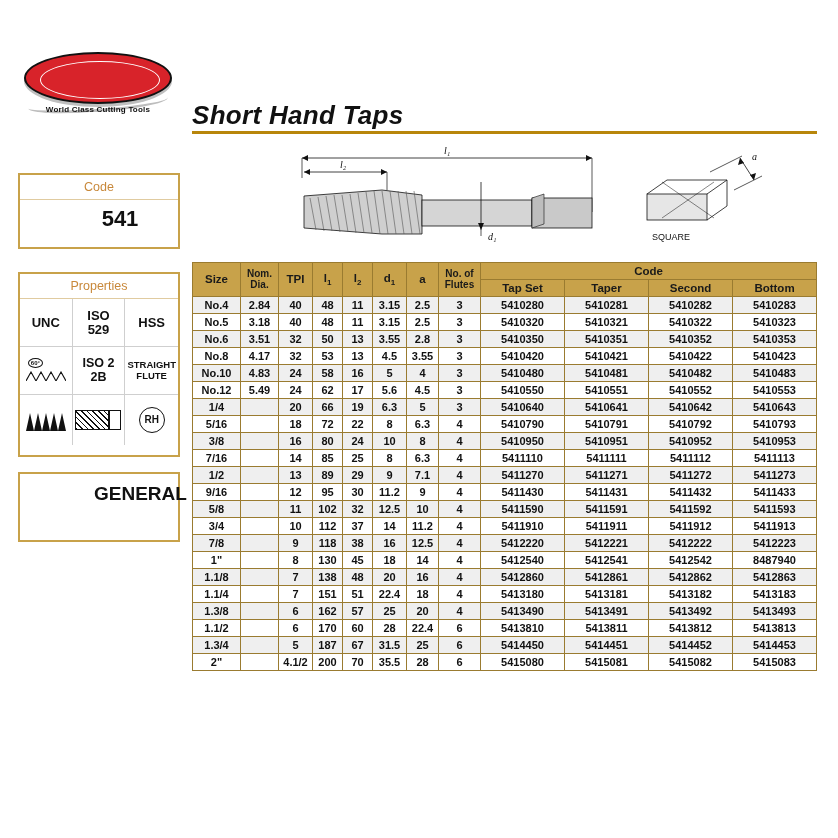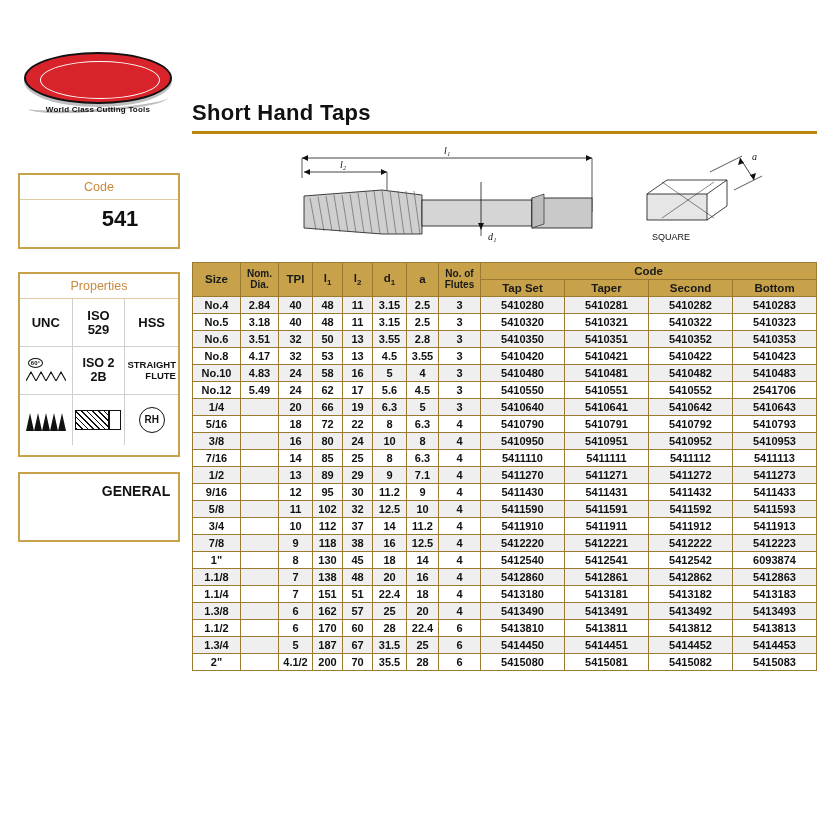--- a/index.html
+++ b/index.html
@@ -50,22 +50,23 @@
   .logo-swoosh {
     position:absolute; left:10px; top:46px; width:140px; height:18px;
     border-bottom:3px solid #bdbdbd;
     border-radius:0 0 60% 40%;
     transform: rotate(-3deg);
   }
 
   
   #title {
     position:absolute; left:192px; top:100px;
-    font-size:22px; font-weight:bold; color:#111;
+    font-size:26px; font-weight:bold; color:#111;
     letter-spacing:0.3px;
+    font-style:italic;
   }
   #title-rule {
     position:absolute; left:192px; top:131px; width:625px; height:3px;
     background:#b8860b;
   }
 
   
   .panel {
     position:absolute;
     border:2px solid #c8a24a;
@@ -83,40 +84,40 @@
     font-size:22px;
     font-weight:bold;
     padding:6px 0 8px 0;
     margin-left:42px;
   }
 
   #panel-code { left:18px; top:173px; width:162px; height:76px; }
   #panel-props { left:18px; top:272px; width:162px; height:185px; }
   #panel-mat { left:18px; top:472px; width:162px; height:70px; }
 
-  #panel-mat .panel-big { font-size:14px; padding-top:9px;padding-left:32px;}
+  #panel-mat .panel-big { font-size:19px; padding-top:9px;padding-left:32px;}
 
   .prop-grid {
     display:grid;
     grid-template-columns: 1fr 1fr 1fr;
     grid-template-rows: 48px 48px 50px;
     height:152px;
   }
   .prop-cell {
     border-right:1px solid #cfcfcf;
     border-bottom:1px solid #cfcfcf;
     display:flex; align-items:center; justify-content:center;
     text-align:center;
     font-size:13px; font-weight:bold;
     line-height:1.05;
     position:relative;
   }
   .prop-cell:nth-child(3n) { border-right:none; }
   .prop-cell.r3 { border-bottom:none; }
-  .prop-small { font-size:9px; font-weight:bold; line-height:1.1;text-align:right; }
+  .prop-small { font-size:9px; font-weight:bold; line-height:1.1; }
 
   
   .pict { width:40px; height:26px; position:relative; }
   .zig {
     position:absolute; left:0; bottom:3px; width:40px; height:10px;
   }
   .angle-badge {
     position:absolute; left:2px; top:0px;
     font-size:6px; border:1px solid #111; border-radius:50%;
     padding:1px 2px; line-height:1;
@@ -395,21 +396,21 @@
           <td>5.49</td>
           <td>24</td>
           <td>62</td>
           <td>17</td>
           <td>5.6</td>
           <td>4.5</td>
           <td>3</td>
           <td class="code">5410550</td>
           <td class="code">5410551</td>
           <td class="code">5410552</td>
-          <td class="code">2541706</td>
+          <td class="code">5410553</td>
         </tr>
         <tr>
           <td>1/4</td>
           <td></td>
           <td>20</td>
           <td>66</td>
           <td>19</td>
           <td>6.3</td>
           <td>5</td>
           <td>3</td>
@@ -535,21 +536,21 @@
           <td></td>
           <td>8</td>
           <td>130</td>
           <td>45</td>
           <td>18</td>
           <td>14</td>
           <td>4</td>
           <td class="code">5412540</td>
           <td class="code">5412541</td>
           <td class="code">5412542</td>
-          <td class="code">6093874</td>
+          <td class="code">8487940</td>
         </tr>
         <tr>
           <td>1.1/8</td>
           <td></td>
           <td>7</td>
           <td>138</td>
           <td>48</td>
           <td>20</td>
           <td>16</td>
           <td>4</td>

